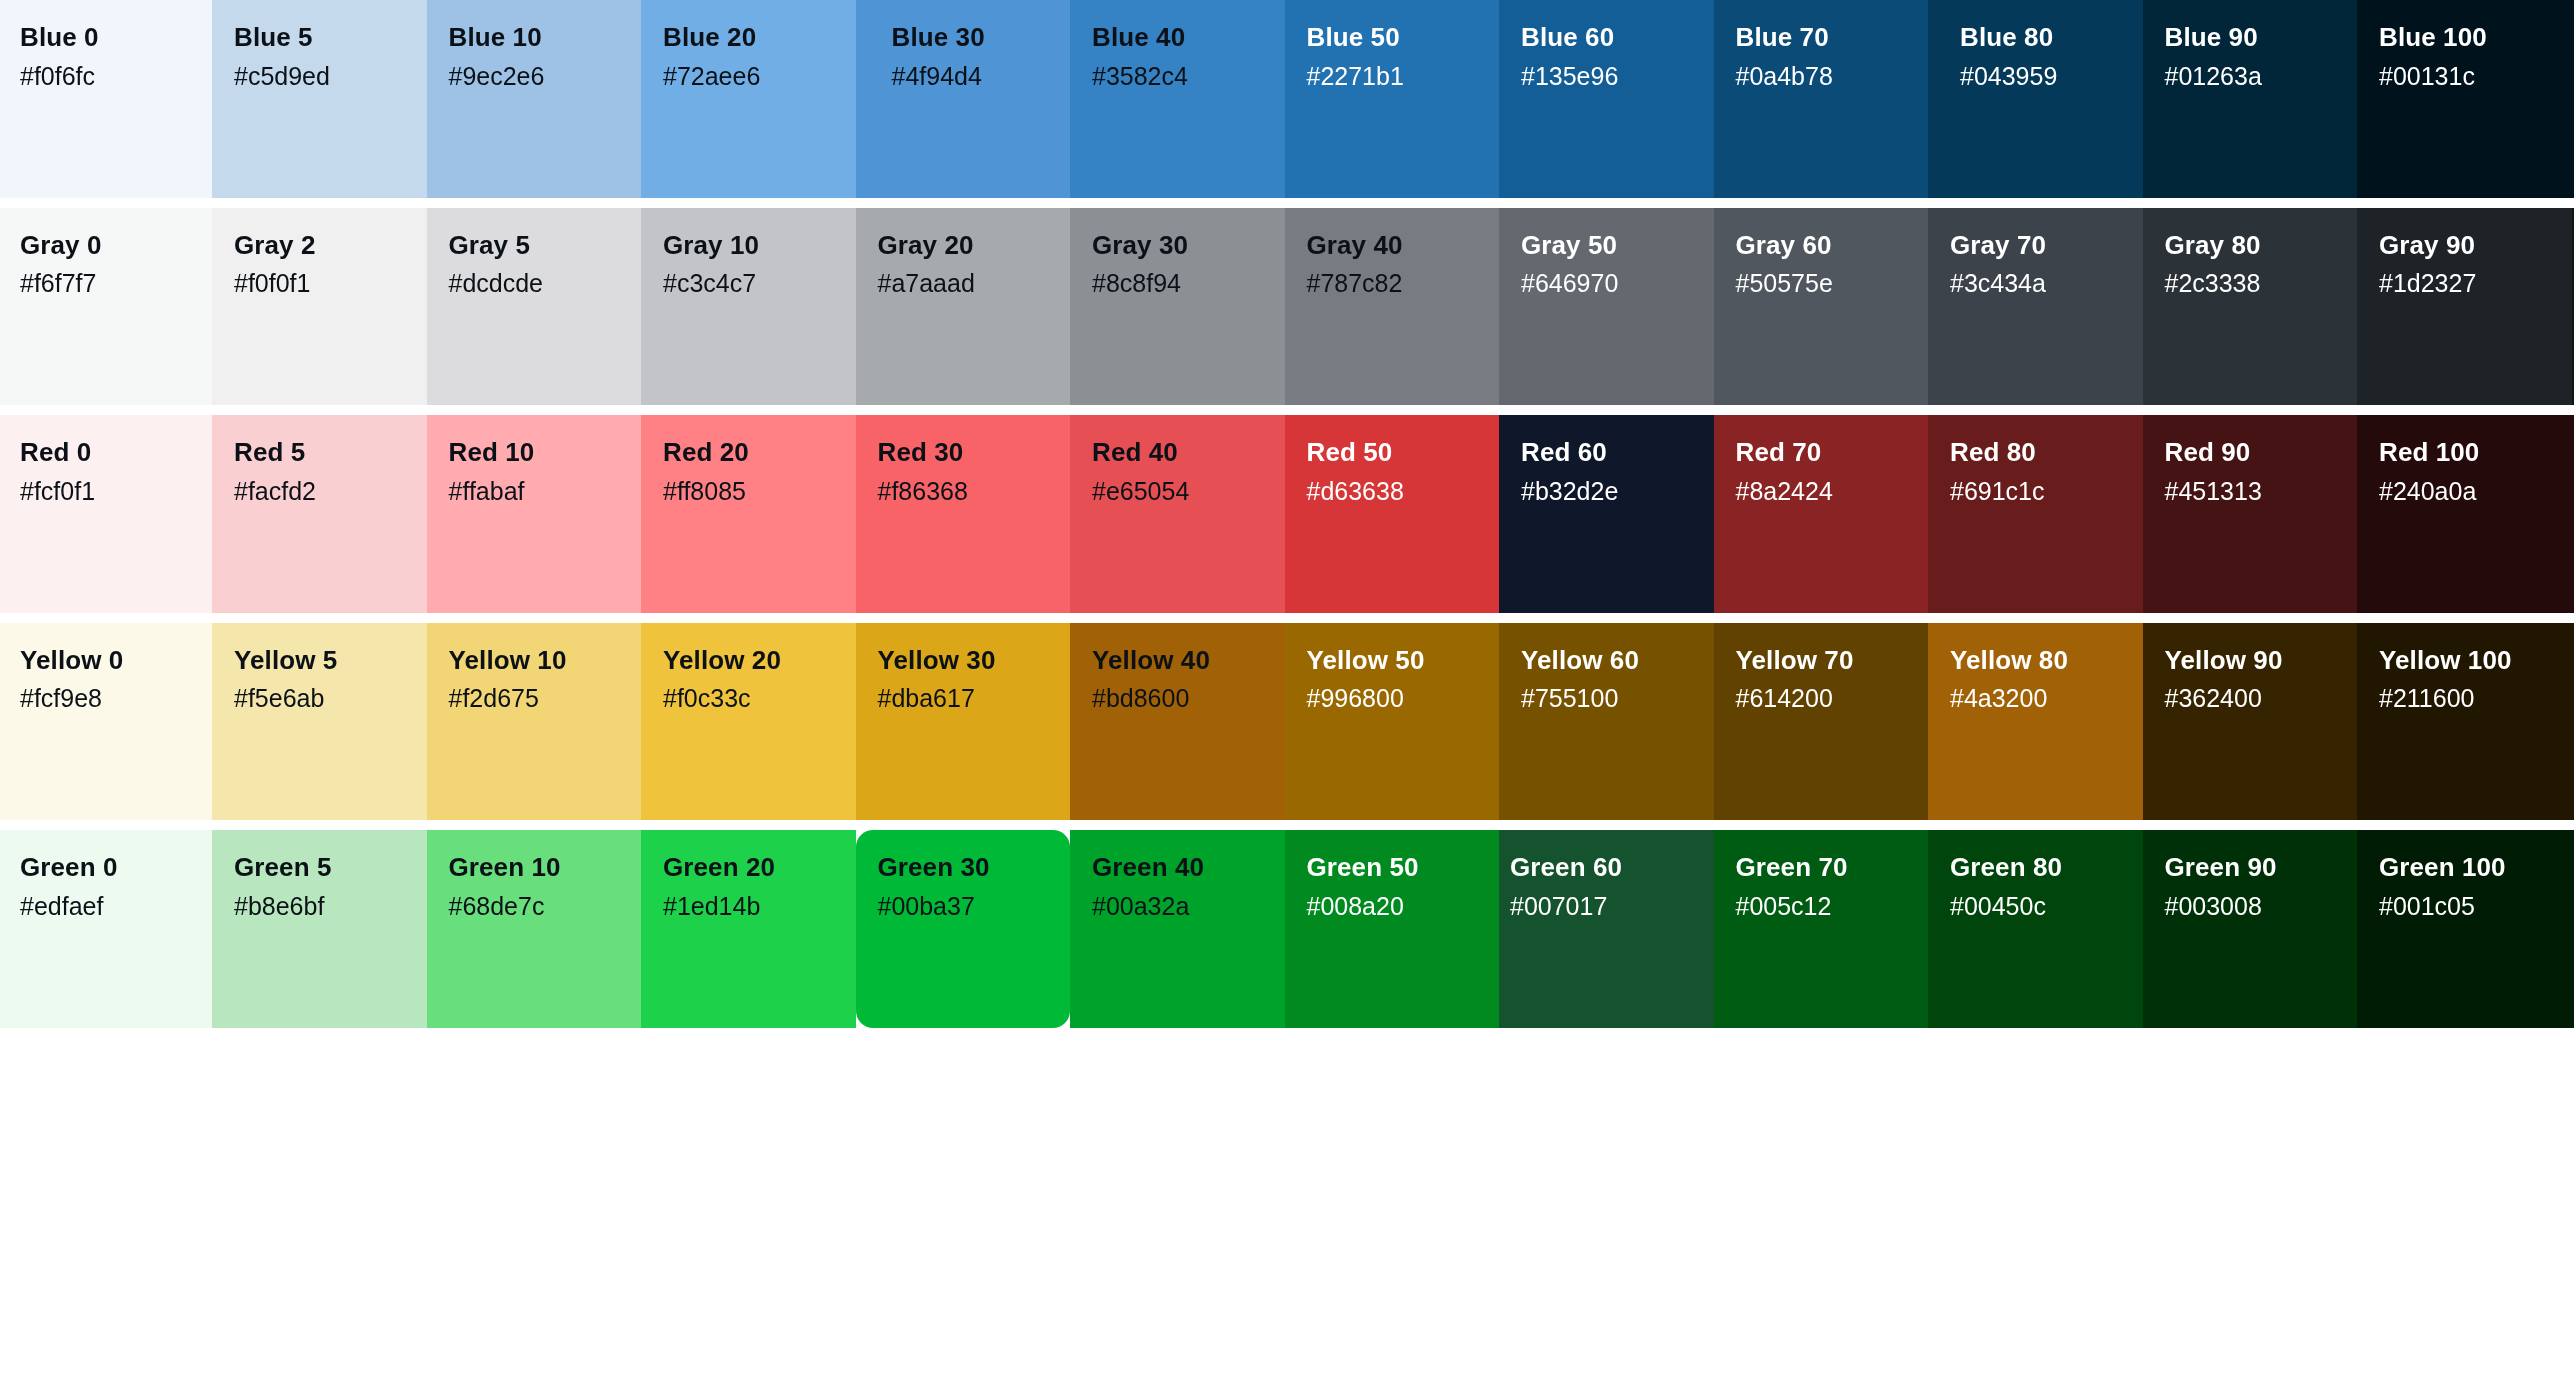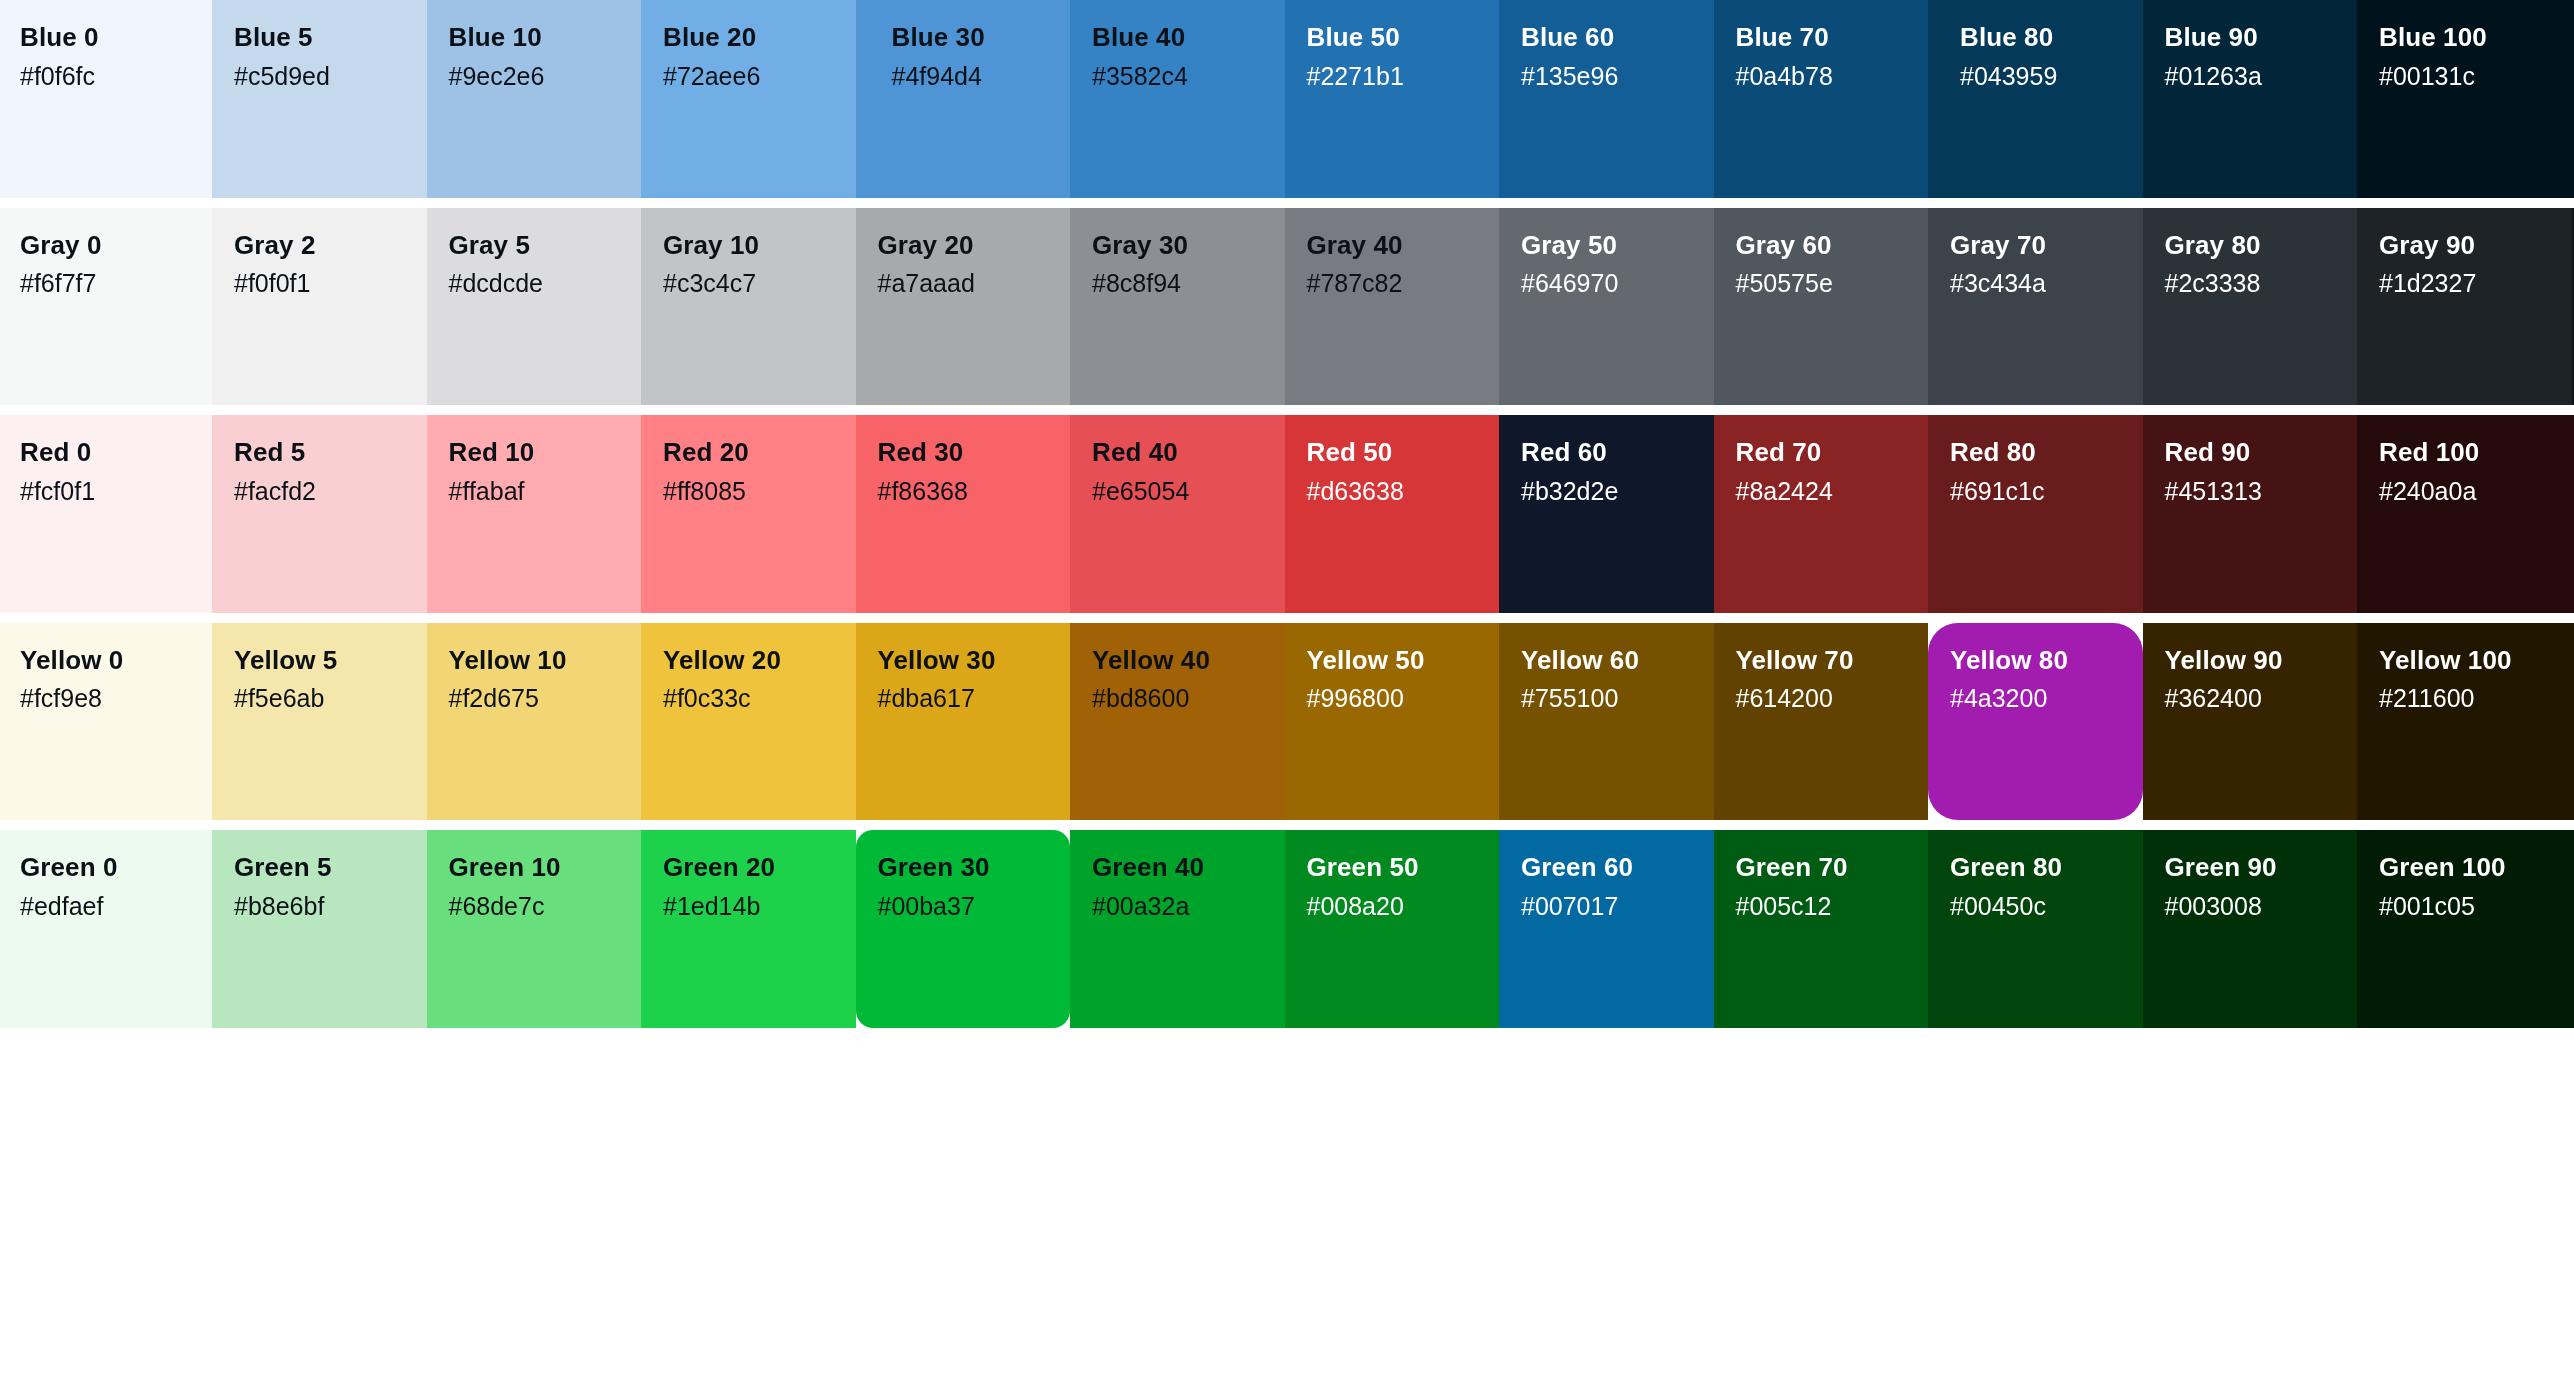--- a/index.html
+++ b/index.html
@@ -263,21 +263,21 @@
         <div class="swatch-hex">#996800</div>
       </div>
       <div class="swatch on-dark" style="background: rgb(117, 81, 0);">
         <div class="swatch-name">Yellow 60</div>
         <div class="swatch-hex">#755100</div>
       </div>
       <div class="swatch on-dark" style="background: rgb(97, 66, 0);">
         <div class="swatch-name">Yellow 70</div>
         <div class="swatch-hex">#614200</div>
       </div>
-      <div class="swatch on-dark" style="background: #a21caf; border-radius: 30px;">
+      <div class="swatch on-dark" style="background: #a16207;">
         <div class="swatch-name">Yellow 80</div>
         <div class="swatch-hex">#4a3200</div>
       </div>
       <div class="swatch on-dark" style="background: rgb(54, 36, 0);">
         <div class="swatch-name">Yellow 90</div>
         <div class="swatch-hex">#362400</div>
       </div>
       <div class="swatch on-dark last" style="background: rgb(33, 22, 0);">
         <div class="swatch-name">Yellow 100</div>
         <div class="swatch-hex">#211600</div>
@@ -305,21 +305,21 @@
         <div class="swatch-hex">#00ba37</div>
       </div>
       <div class="swatch on-light" style="background: rgb(0, 163, 42);">
         <div class="swatch-name">Green 40</div>
         <div class="swatch-hex">#00a32a</div>
       </div>
       <div class="swatch on-dark" style="background: rgb(0, 138, 32);">
         <div class="swatch-name">Green 50</div>
         <div class="swatch-hex">#008a20</div>
       </div>
-      <div class="swatch on-dark" style="background: #0369a1;">
+      <div class="swatch on-dark" style="background: #14532d; padding-left: 11px;">
         <div class="swatch-name">Green 60</div>
         <div class="swatch-hex">#007017</div>
       </div>
       <div class="swatch on-dark" style="background: rgb(0, 92, 18);">
         <div class="swatch-name">Green 70</div>
         <div class="swatch-hex">#005c12</div>
       </div>
       <div class="swatch on-dark" style="background: rgb(0, 69, 12);">
         <div class="swatch-name">Green 80</div>
         <div class="swatch-hex">#00450c</div>

